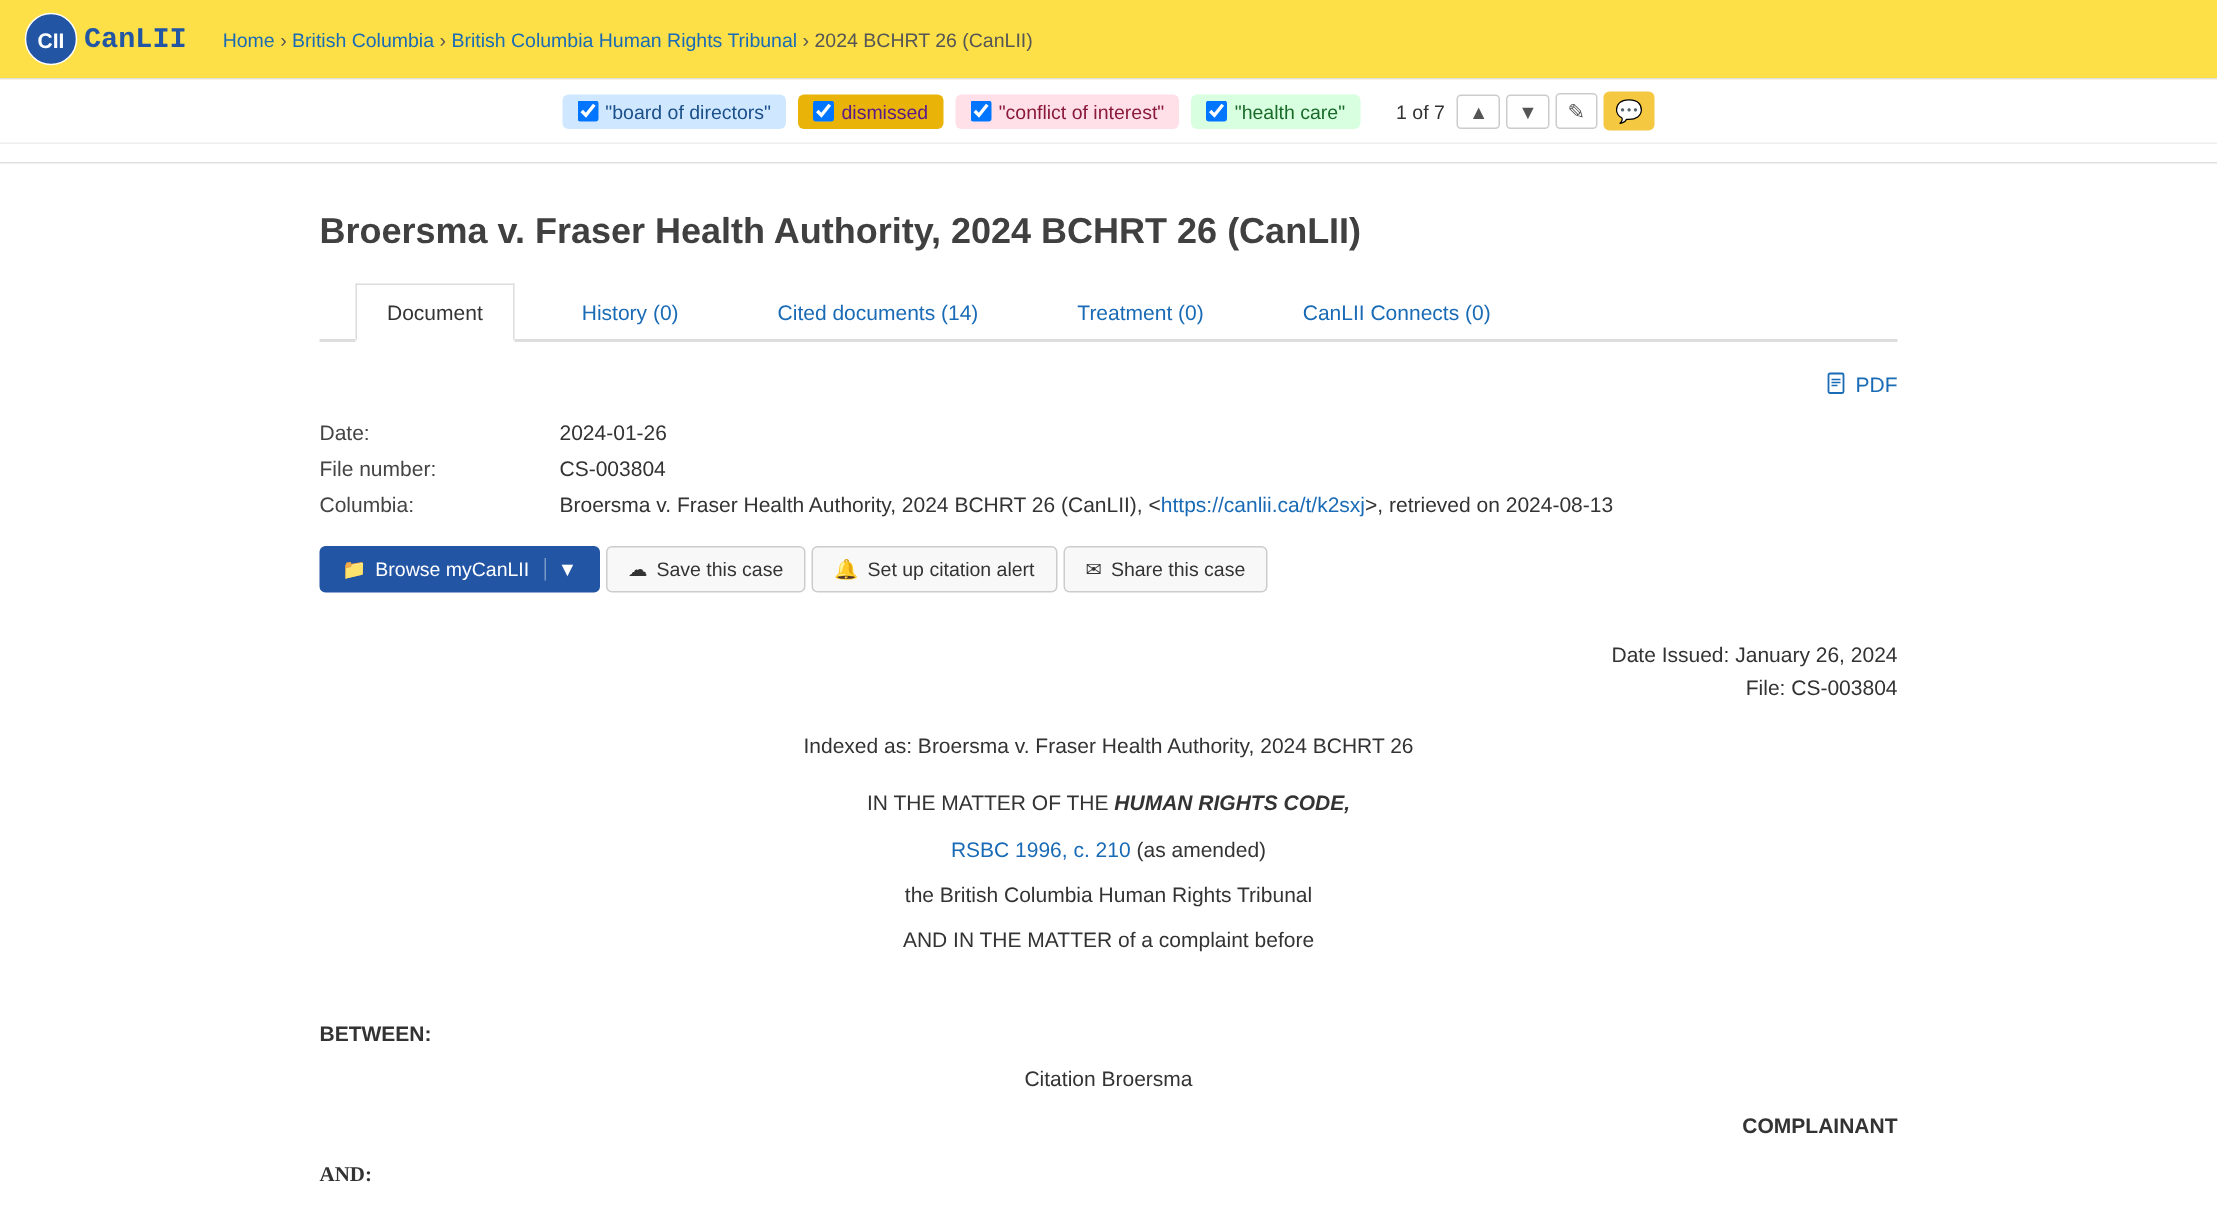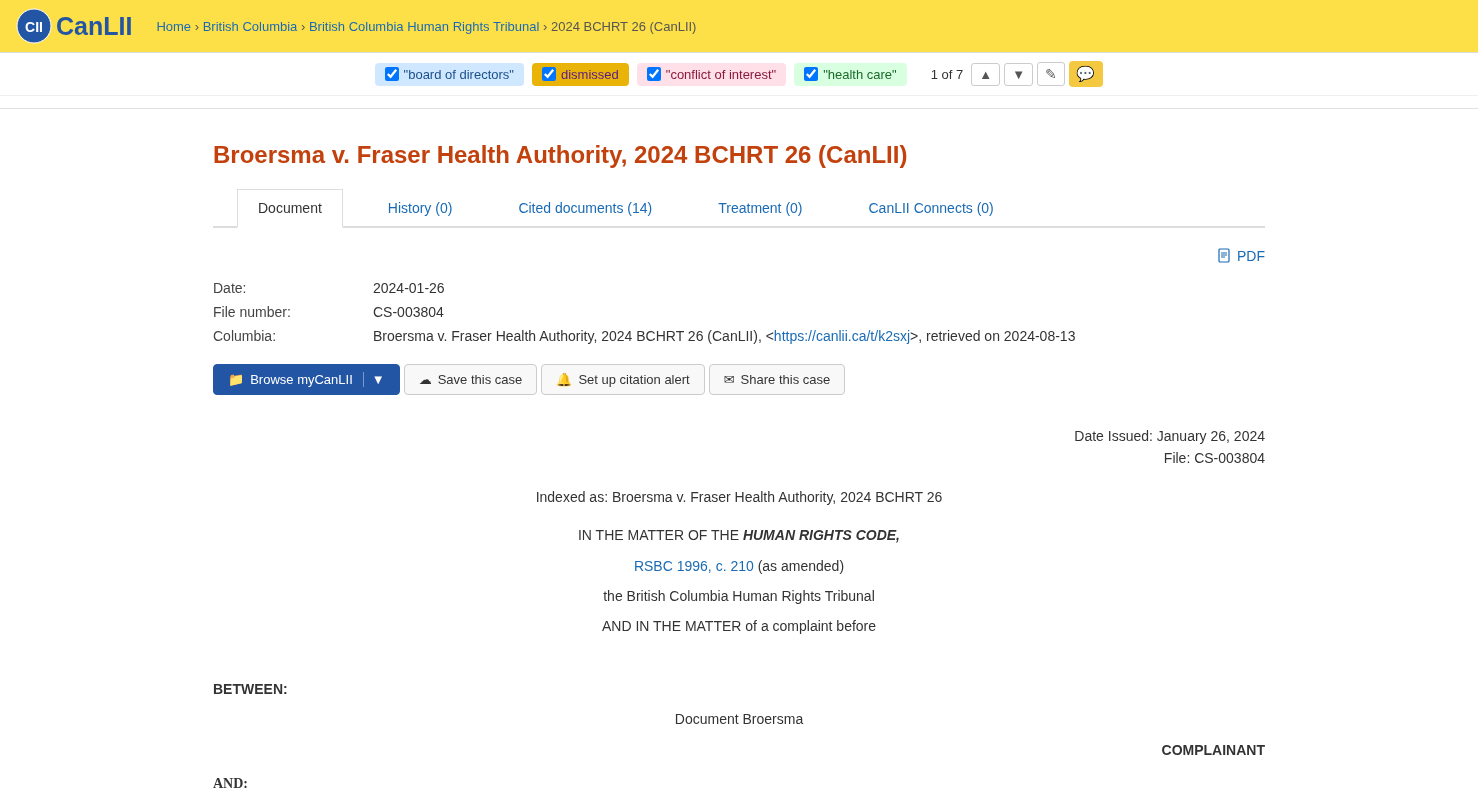--- a/index.html
+++ b/index.html
@@ -94,21 +94,21 @@
     
     .main-content {
       max-width: 1100px;
       margin: 0 auto;
       padding: 20px 24px;
     }
 
     .case-title {
       font-size: 24px;
       font-weight: bold;
-      color: #c2410c;
+      color: #404040;
       margin-bottom: 20px;
     }
 
     
     .tabs {
       display: flex;
       border-bottom: 2px solid #ddd;
       margin-bottom: 20px;
       gap: 0;
     }
@@ -241,21 +241,21 @@
   </style>
 </head>
 <body>
 
 <div class="top-bar">
   <div class="logo">
     <svg width="36" height="36" viewBox="0 0 36 36" style="margin-right:4px;">
       <circle cx="18" cy="18" r="17" fill="#2255a4" stroke="#fff" stroke-width="1"></circle>
       <text x="18" y="24" text-anchor="middle" font-size="14" font-weight="bold" fill="#fff" font-family="Arial">CII</text>
     </svg>
-    <span style="color:#2255a4; font-weight:bold; font-size:25px;">Can<span style="color:#2255a4;">LII</span></span>
+    <span style="color:#2255a4; font-weight:bold; font-size:19px;font-family:Liberation Mono, monospace;">Can<span style="color:#2255a4;">LII</span></span>
   </div>
 
   <div class="breadcrumb">
     <a href="#">Home</a>
     <span> › </span>
     <a href="#">British Columbia</a>
     <span> › </span>
     <a href="#">British Columbia Human Rights Tribunal</a>
     <span> › </span>
     <span>2024 BCHRT 26 (CanLII)</span>
@@ -365,21 +365,21 @@
     </div>
     <div class="doc-matter">
       <a href="#">RSBC 1996, c. 210</a><span> (as amended)</span>
     </div>
     <div class="doc-matter">the British Columbia Human Rights Tribunal</div>
     <div class="doc-matter">AND IN THE MATTER of a complaint before</div>
 
     <div style="height: 16px;"></div>
 
     <div class="doc-between">BETWEEN:</div>
-    <div class="doc-party-center">Document Broersma</div>
+    <div class="doc-party-center">Citation Broersma</div>
     <div class="doc-party-right">COMPLAINANT</div>
 
     <div class="doc-and">AND:</div>
     <div class="doc-party-center">Fraser Health Authority (Abbotsford Regional Hospital)</div>
 
   </div>
 
 </div>
 
 </body></html>

